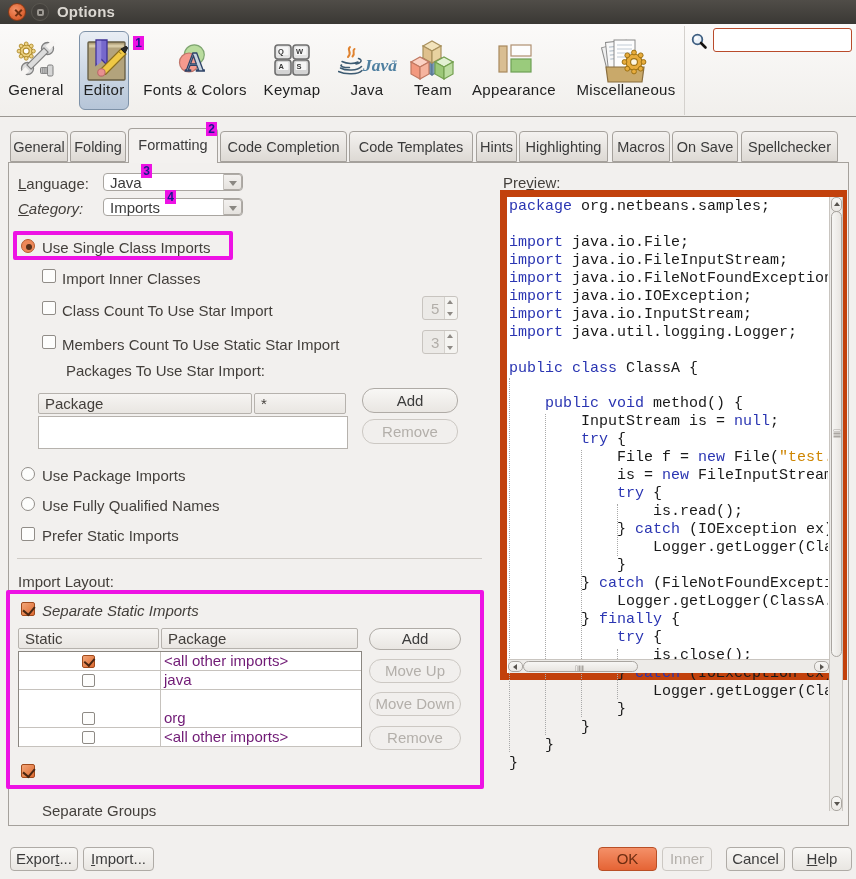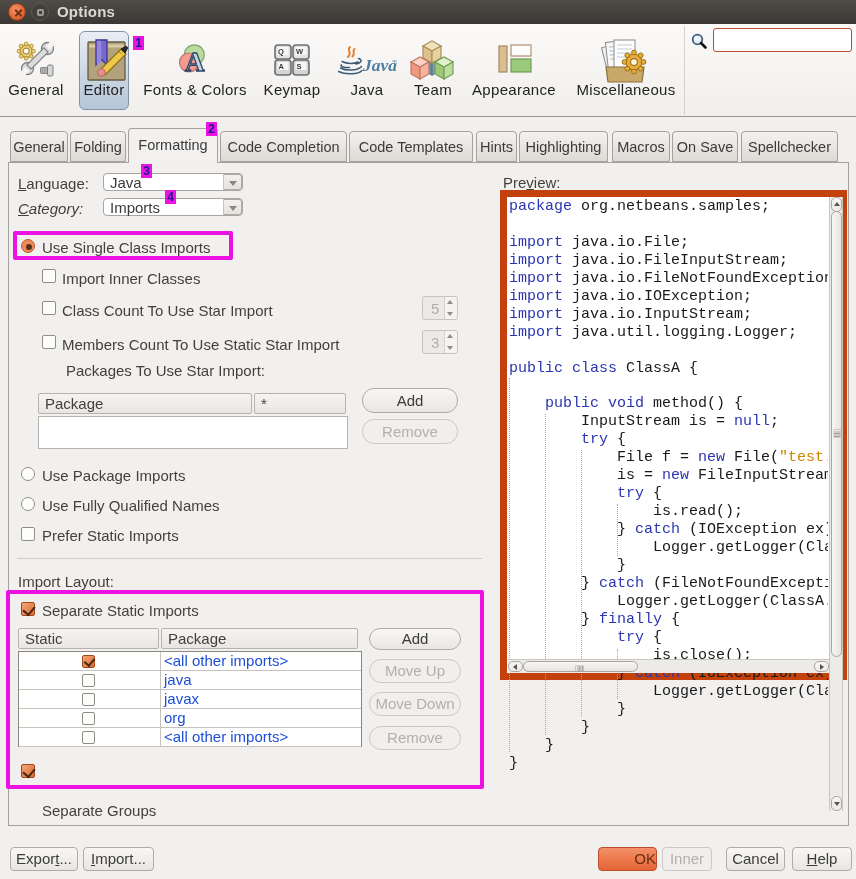--- a/index.html
+++ b/index.html
@@ -73,21 +73,21 @@
 .hdrcell { position:absolute; height:21px; background:linear-gradient(#F6F4F2,#E9E6E2); border:1px solid #B6B2AD;
   border-radius:2px; font-size:15px; color:#433F3B; padding:1px 0 0 6px; }
 
 .btn { position:absolute; background:linear-gradient(#F8F7F5,#E9E6E2); border:1px solid #AFABA6;
   border-radius:12px; font-size:15px; color:#3C3C3C; text-align:center; }
 .btn.dis { background:#F1EFED; border:1px solid #CCC8C3; color:#B3AFAA; }
 
 
 #ltable { position:absolute; left:18px; top:651px; width:344px; height:96px; background:#fff; border:1px solid #8A8680; }
 #ltable .row { position:absolute; left:0; width:342px; height:19px; border-bottom:1px solid #C6C2BD; }
-#ltable .row .txt { position:absolute; left:145px; top:0px; font-size:15px; color:#1d4ed8; }
+#ltable .row .txt { position:absolute; left:145px; top:0px; font-size:15px; color:#701a75; }
 #ltable .colsep { position:absolute; left:141px; top:0; width:1px; height:94px; background:#C6C2BD; }
 .tcb { position:absolute; left:63px; top:3px; width:13px; height:13px; background:#FDFDFC; border:1px solid #8E8A85; border-radius:2px; }
 .tcb.on { background:linear-gradient(135deg,#F2A577,#DE6B33); border:1px solid #A04A1C; }
 .tcb.on:after { content:""; position:absolute; left:2.5px; top:0px; width:5px; height:8px;
   border:solid #4A2713; border-width:0 2px 2px 0; transform:rotate(40deg); }
 
 
 #prevbox { position:absolute; left:500px; top:190px; width:347px; height:490px; background:#fff; border:7px solid #c2410c; }
 #codeclip { position:absolute; left:1px; top:0px; width:320px; height:613px; overflow:hidden; }
 #code { position:absolute; left:1px; top:1px; font-family:"Liberation Mono", monospace; font-size:15px;
@@ -110,21 +110,21 @@
 #hsb .thumb:after { content:""; position:absolute; left:52px; top:4px; width:1px; height:5px;
   box-shadow:0 0 0 0.5px #A9A5A0, 3px 0 0 0.5px #A9A5A0, 6px 0 0 0.5px #A9A5A0; }
 #hsb .sbtn { position:absolute; top:1px; width:15px; height:11px; background:linear-gradient(#F7F6F4,#ECE9E5); border:1px solid #ABA7A2; border-radius:5px; }
 #hsb .lt { left:0px; } #hsb .rt { right:0px; }
 #hsb .lt:after { content:""; position:absolute; left:4px; top:1.5px; border:3.2px solid transparent; border-right:4px solid #57534E; border-left:none; }
 #hsb .rt:after { content:""; position:absolute; right:4px; top:1.5px; border:3.2px solid transparent; border-left:4px solid #57534E; border-right:none; }
 
 
 .bbtn { position:absolute; top:847px; height:24px; background:linear-gradient(#F8F7F5,#E9E6E2);
   border:1px solid #AFABA6; border-radius:4px; font-size:15px; color:#3C3C3C; text-align:center; line-height:22px; }
-#ok { background:linear-gradient(#F49068,#E56435); border:1px solid #B94F26; color:#6E2D11;text-align:right; }
+#ok { background:linear-gradient(#F49068,#E56435); border:1px solid #B94F26; color:#6E2D11; }
 #apply { background:#F1EFED; border:1px solid #CCC8C3; color:#B3AFAA; }
 </style>
 </head>
 <body>
 
 <div id="titlebar">
   <div id="btn-close"></div>
   <div id="btn-max">
       <i></i>
     </div>
@@ -354,37 +354,33 @@
 <div class="radio" style="left:21px;top:497px;"></div>
 <div class="rlbl" style="left:42px;top:497px;">Use Fully Qualified Names</div>
 <div class="cb" style="left:21px;top:527px;"></div>
 <div class="rlbl" style="left:42px;top:527px;">Prefer Static Imports</div>
 
 <div class="abs" style="left:17px;top:558px;width:465px;height:1px;background:#CFCBC6;"></div>
 <div class="rlbl" style="left:18px;top:573px;">Import Layout:</div>
 
 <div class="mgbox" style="left:6px;top:590px;width:478px;height:199px;border-width:4px;"></div>
 <div class="cb on" style="left:21px;top:602px;"></div>
-<div class="rlbl" style="left:42px;top:602px;">Separate Static Imports</div>
+<div class="rlbl" style="left:42px;top:602px;font-style:italic;">Separate Static Imports</div>
 
 <div class="hdrcell" style="left:18px;top:628px;width:141px;">Static</div>
 <div class="hdrcell" style="left:161px;top:628px;width:197px;">Package</div>
 <div id="ltable">
   <div class="colsep"></div>
   <div class="row" style="top:0;">
       <span class="tcb on"></span>
       <span class="txt">&lt;all other imports&gt;</span>
     </div>
   <div class="row" style="top:19px;">
       <span class="tcb"></span>
       <span class="txt">java</span>
-    </div>
-  <div class="row" style="top:38px;">
-      <span class="tcb"></span>
-      <span class="txt">javax</span>
     </div>
   <div class="row" style="top:57px;">
       <span class="tcb"></span>
       <span class="txt">org</span>
     </div>
   <div class="row" style="top:76px;">
       <span class="tcb"></span>
       <span class="txt">&lt;all other imports&gt;</span>
     </div>
 </div>

